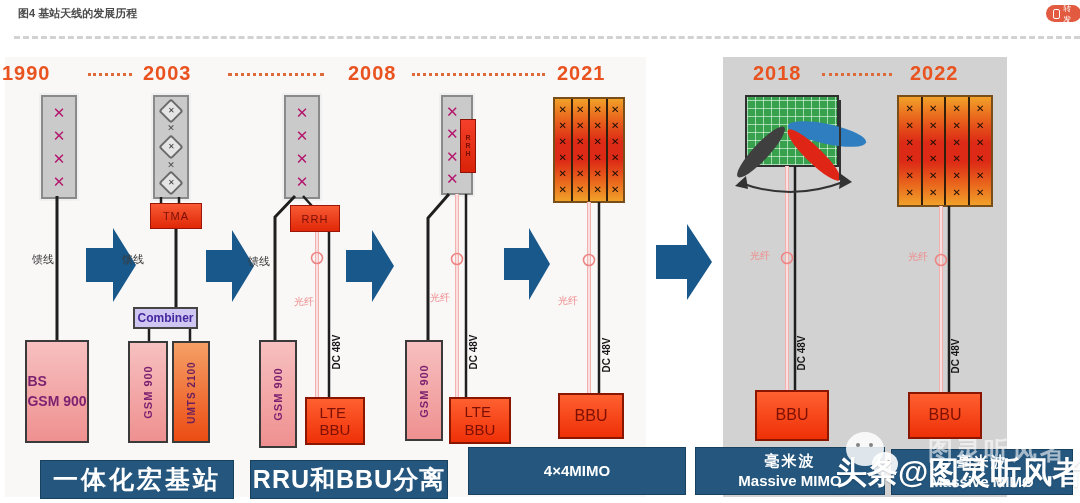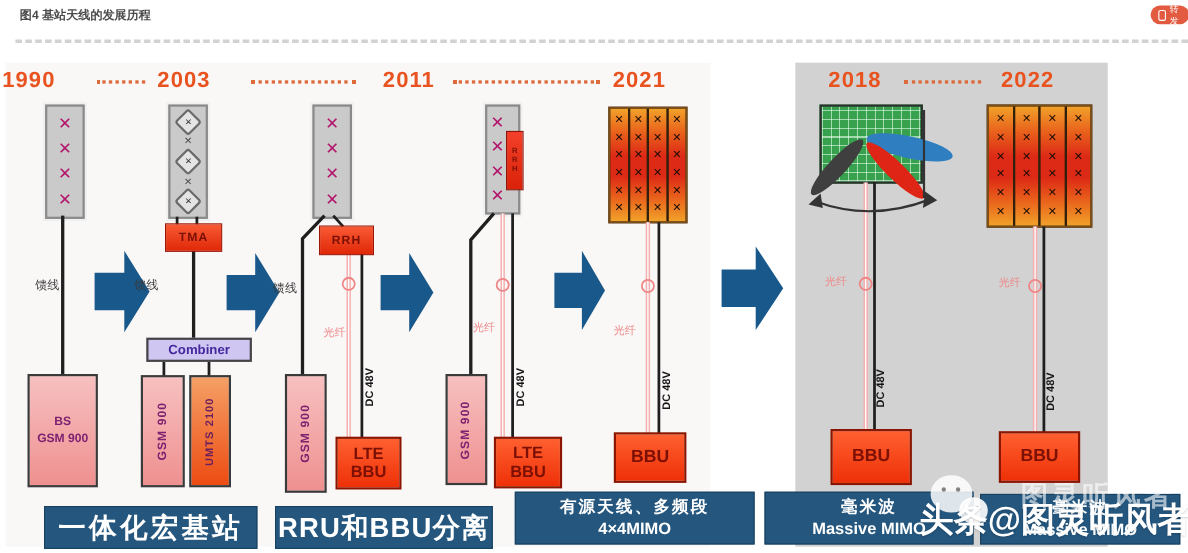--- a/index.html
+++ b/index.html
@@ -42,25 +42,25 @@
   
   .greenarr{left:745px;top:95px;width:90px;height:68px;background:#37a14d;border:2px solid #2f2f2f;z-index:2;
     background-image:repeating-linear-gradient(0deg,rgba(235,255,238,.6) 0 1px,transparent 1px 8px),
                      repeating-linear-gradient(90deg,rgba(235,255,238,.6) 0 1px,transparent 1px 8px);}
   
   .box{border:2px solid #3a3a3a;display:flex;align-items:center;justify-content:center;z-index:6;box-sizing:border-box;}
   .pinkbox{background:linear-gradient(180deg,#f7c0c0,#ef9090);}
   .orangebox{background:linear-gradient(180deg,#f5a066,#ec4c12);}
   .redbox{background:linear-gradient(180deg,#ff6030,#ee3007);border-color:#8a1600;}
   .vtxt{transform:rotate(-90deg);white-space:nowrap;font-weight:bold;font-size:11px;color:#7c2270;letter-spacing:1px;}
-  .btxt{font-weight:700;color:#7d1004;text-align:center;line-height:1.15;}
-  .bs-txt{font-size:11px;font-weight:bold;color:#7c2270;text-align:center;line-height:1.4;}
+  .btxt{font-weight:400;color:#7d1004;line-height:1.15;}
+  .bs-txt{font-size:14px;font-weight:bold;color:#7c2270;text-align:left;line-height:1.4;}
   .combiner{background:#cfc6f2;border:2px solid #454545;color:#45279e;font-size:12px;font-weight:bold;}
   .smallred{background:linear-gradient(180deg,#f85a34,#e02808);border:1px solid #9b1606;color:#7a0f04;
-            font-size:11px;font-weight:700;letter-spacing:1px;}
+            font-size:11px;font-weight:400;letter-spacing:1px;}
   
   .lab{font-size:11px;color:#3a3a3a;z-index:7;}
   .fib-lab{font-size:10px;color:#ee8a8a;z-index:7;}
   .dcl{width:56px;height:14px;display:flex;align-items:center;justify-content:center;transform:rotate(-90deg);
        font-size:10px;font-weight:bold;color:#151515;white-space:nowrap;z-index:7;}
   
   .cap{background:var(--caption_bg,#24567e);border:1px solid #18415f;color:#fff;display:flex;flex-direction:column;
        align-items:center;justify-content:center;z-index:6;font-weight:bold;text-align:center;}
   .cap .l1big{font-size:25px;letter-spacing:3px;}
   .cap .l1{font-size:15px;letter-spacing:2px;line-height:1.35;}
@@ -94,21 +94,21 @@
 </div>
 <div class="abs divider"></div>
 
 <div class="abs panel-main"></div>
 <div class="abs panel-gray"></div>
 
 <div class="abs year" style="left:2px;">1990</div>
 <div class="abs dots" style="left:88px;width:44px;"></div>
 <div class="abs year" style="left:143px;">2003</div>
 <div class="abs dots" style="left:228px;width:96px;"></div>
-<div class="abs year" style="left:348px;">2011</div>
+<div class="abs year" style="left:348px;">2008</div>
 <div class="abs dots" style="left:412px;width:133px;"></div>
 <div class="abs year" style="left:557px;">2021</div>
 <div class="abs year" style="left:753px;">2018</div>
 <div class="abs dots" style="left:822px;width:70px;"></div>
 <div class="abs year" style="left:910px;">2022</div>
 
 <div class="abs gant" style="left:41px;">
     <span class="mk">✕</span>
     <span class="mk">✕</span>
     <span class="mk">✕</span>
@@ -268,21 +268,21 @@
 <div class="abs box pinkbox" style="left:25px;top:340px;width:64px;height:103px;">
   <div class="bs-txt">
       <div>BS</div>
   <div>GSM 900</div>
     </div>
 </div>
 
 <div class="abs box smallred" style="left:150px;top:203px;width:52px;height:26px;">
   <span>TMA</span>
 </div>
-<div class="abs box combiner" style="left:133px;top:307px;width:96px;height:22px;">
+<div class="abs box combiner" style="left:133px;top:307px;width:65px;height:22px;">
   <span>Combiner</span>
 </div>
 <div class="abs box pinkbox" style="left:128px;top:341px;width:40px;height:102px;">
   <span class="vtxt">GSM 900</span>
 </div>
 <div class="abs box orangebox" style="left:172px;top:341px;width:38px;height:102px;">
   <span class="vtxt" style="font-size:10px;color:#6b1f5e;">UMTS 2100</span>
 </div>
 
 <div class="abs box smallred" style="left:290px;top:205px;width:50px;height:27px;">
@@ -332,21 +332,20 @@
 <div class="abs dcl" style="left:773px;top:346px;">DC 48V</div>
 <div class="abs dcl" style="left:927px;top:349px;">DC 48V</div>
 
 <div class="abs cap" style="left:40px;top:460px;width:192px;height:37px;">
   <span class="l1big">一体化宏基站</span>
 </div>
 <div class="abs cap" style="left:250px;top:460px;width:196px;height:37px;">
   <span class="l1big" style="letter-spacing:1px;">RRU和BBU分离</span>
 </div>
 <div class="abs cap" style="left:468px;top:447px;width:216px;height:46px;">
-  <span class="l1">有源天线、多频段</span>
   <span class="l2">4×4MIMO</span>
 </div>
 <div class="abs cap" style="left:695px;top:447px;width:188px;height:46px;">
   <span class="l1">毫米波</span>
   <span class="l2">Massive MIMO</span>
 </div>
 <div class="abs cap" style="left:891px;top:449px;width:180px;height:44px;">
   <span class="l1">毫米波</span>
   <span class="l2">Massive MIMO</span>
 </div>

